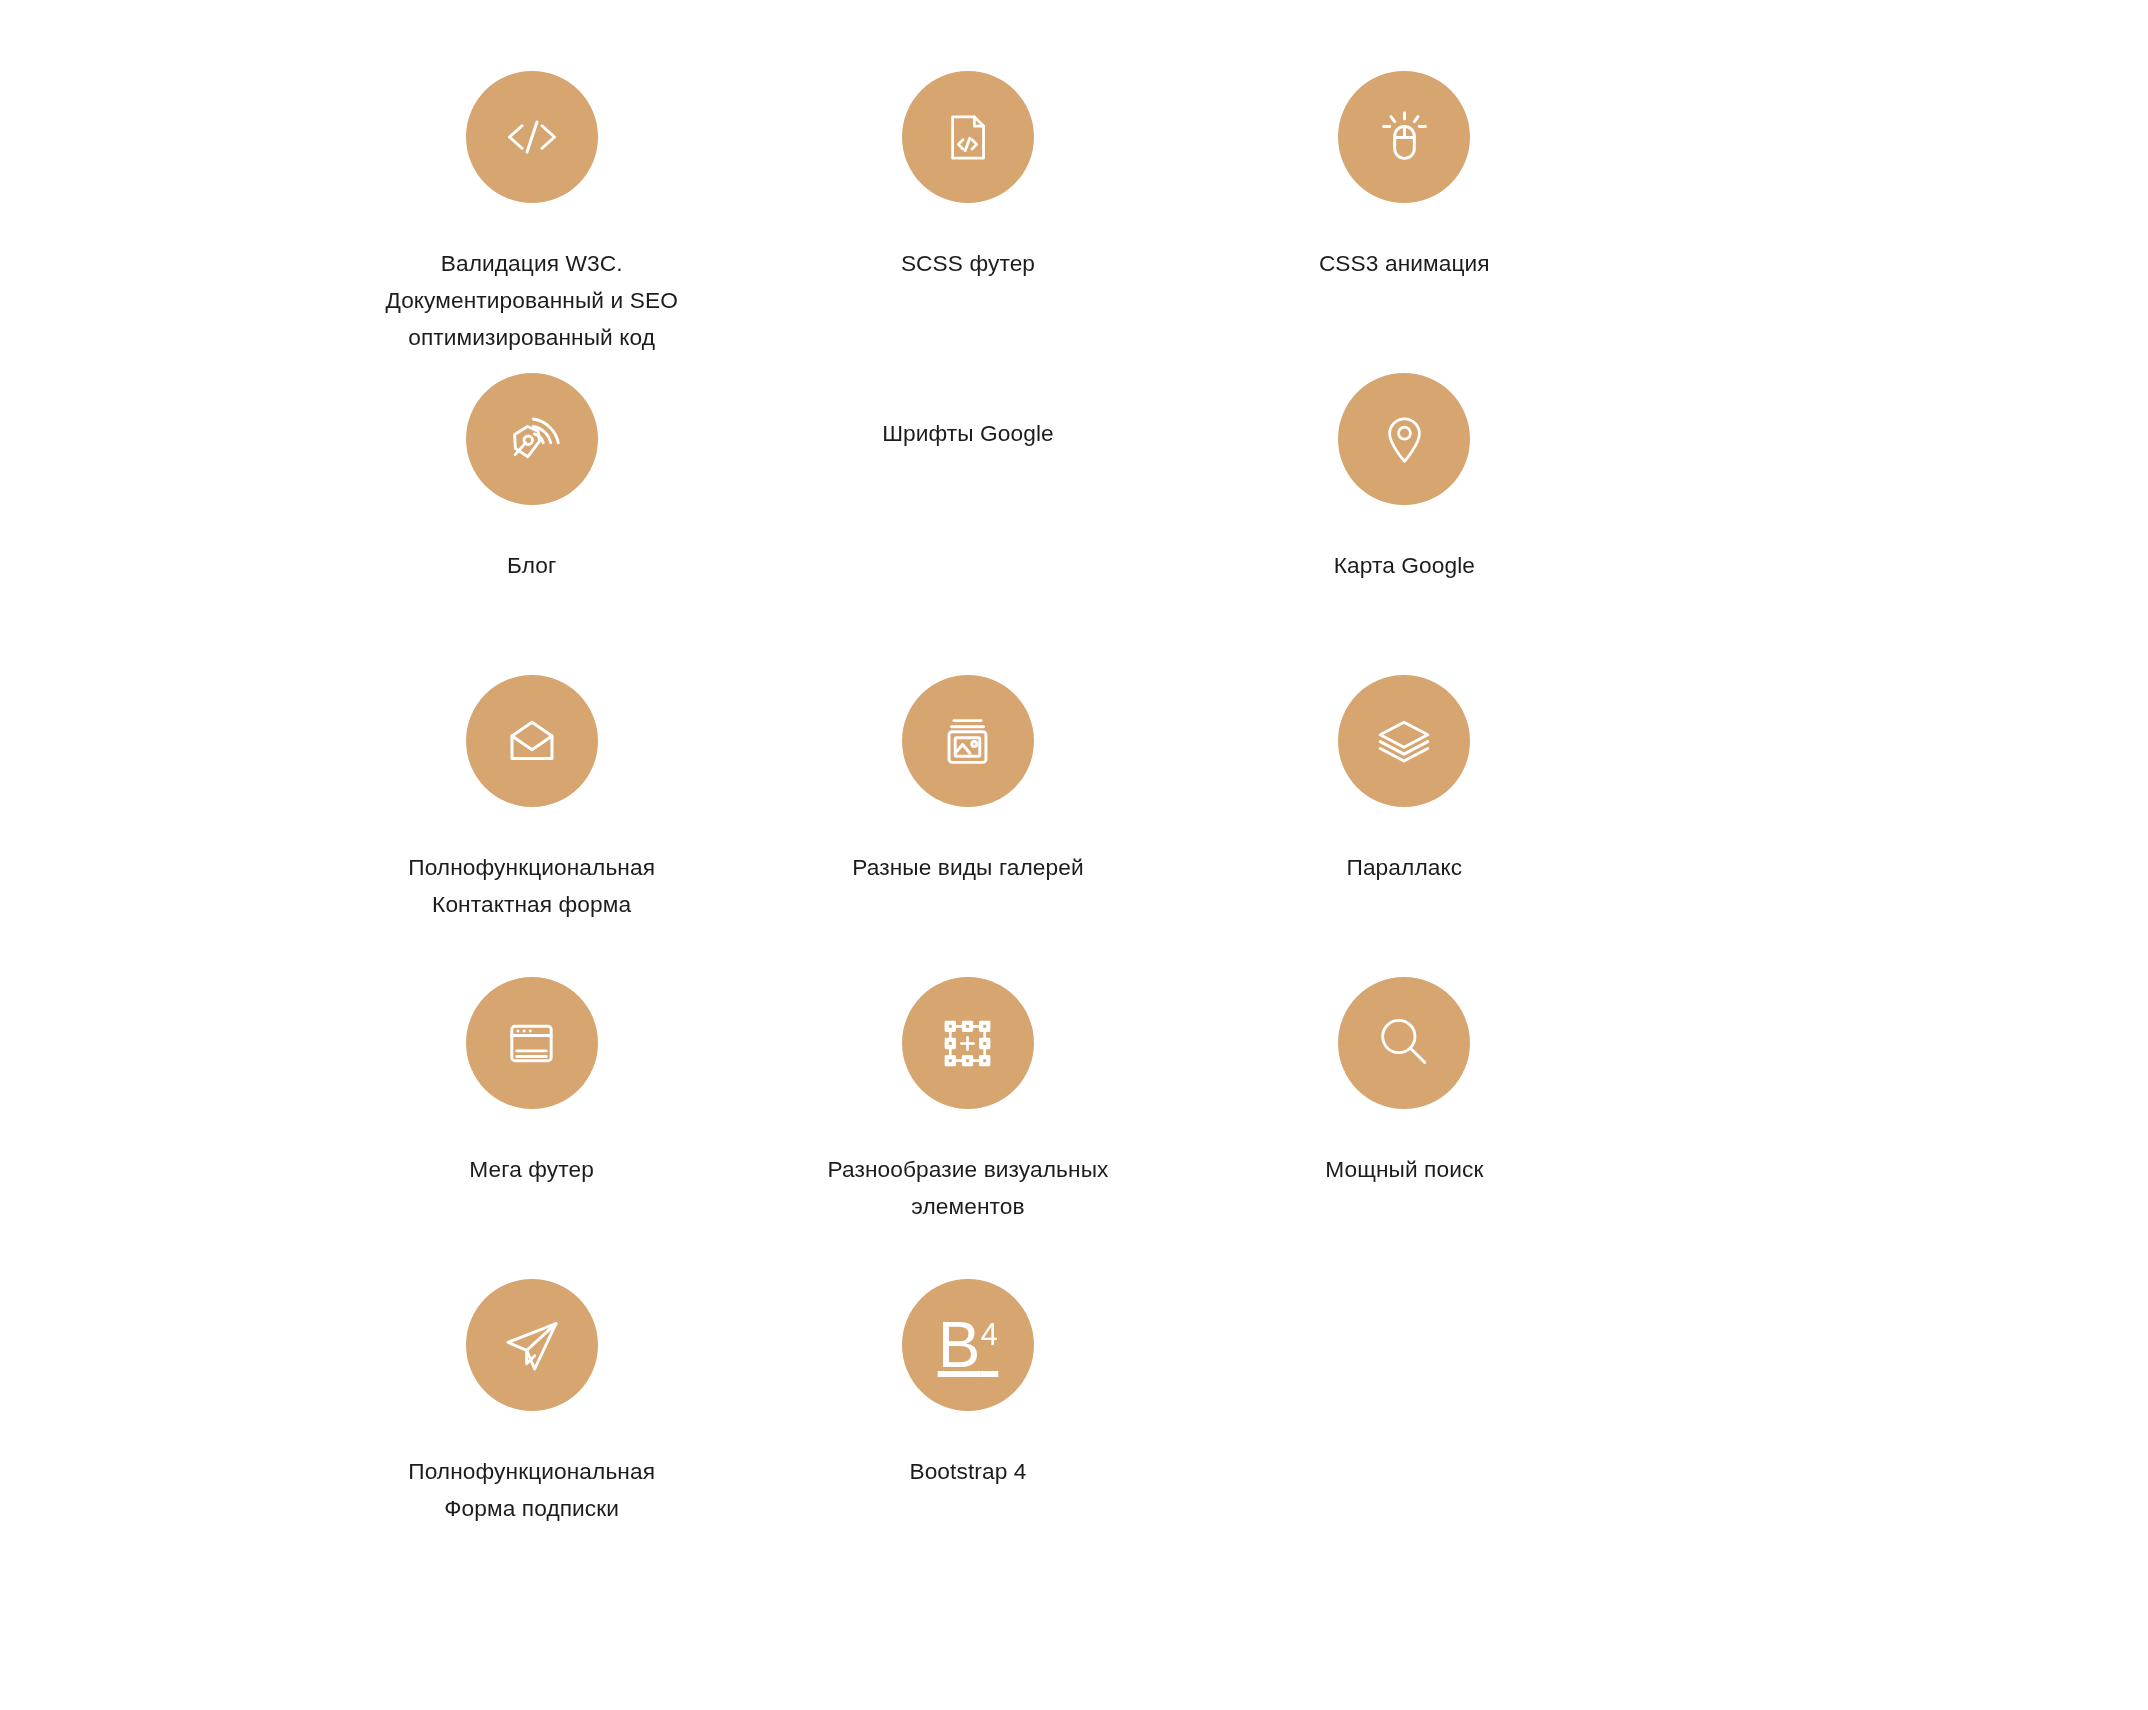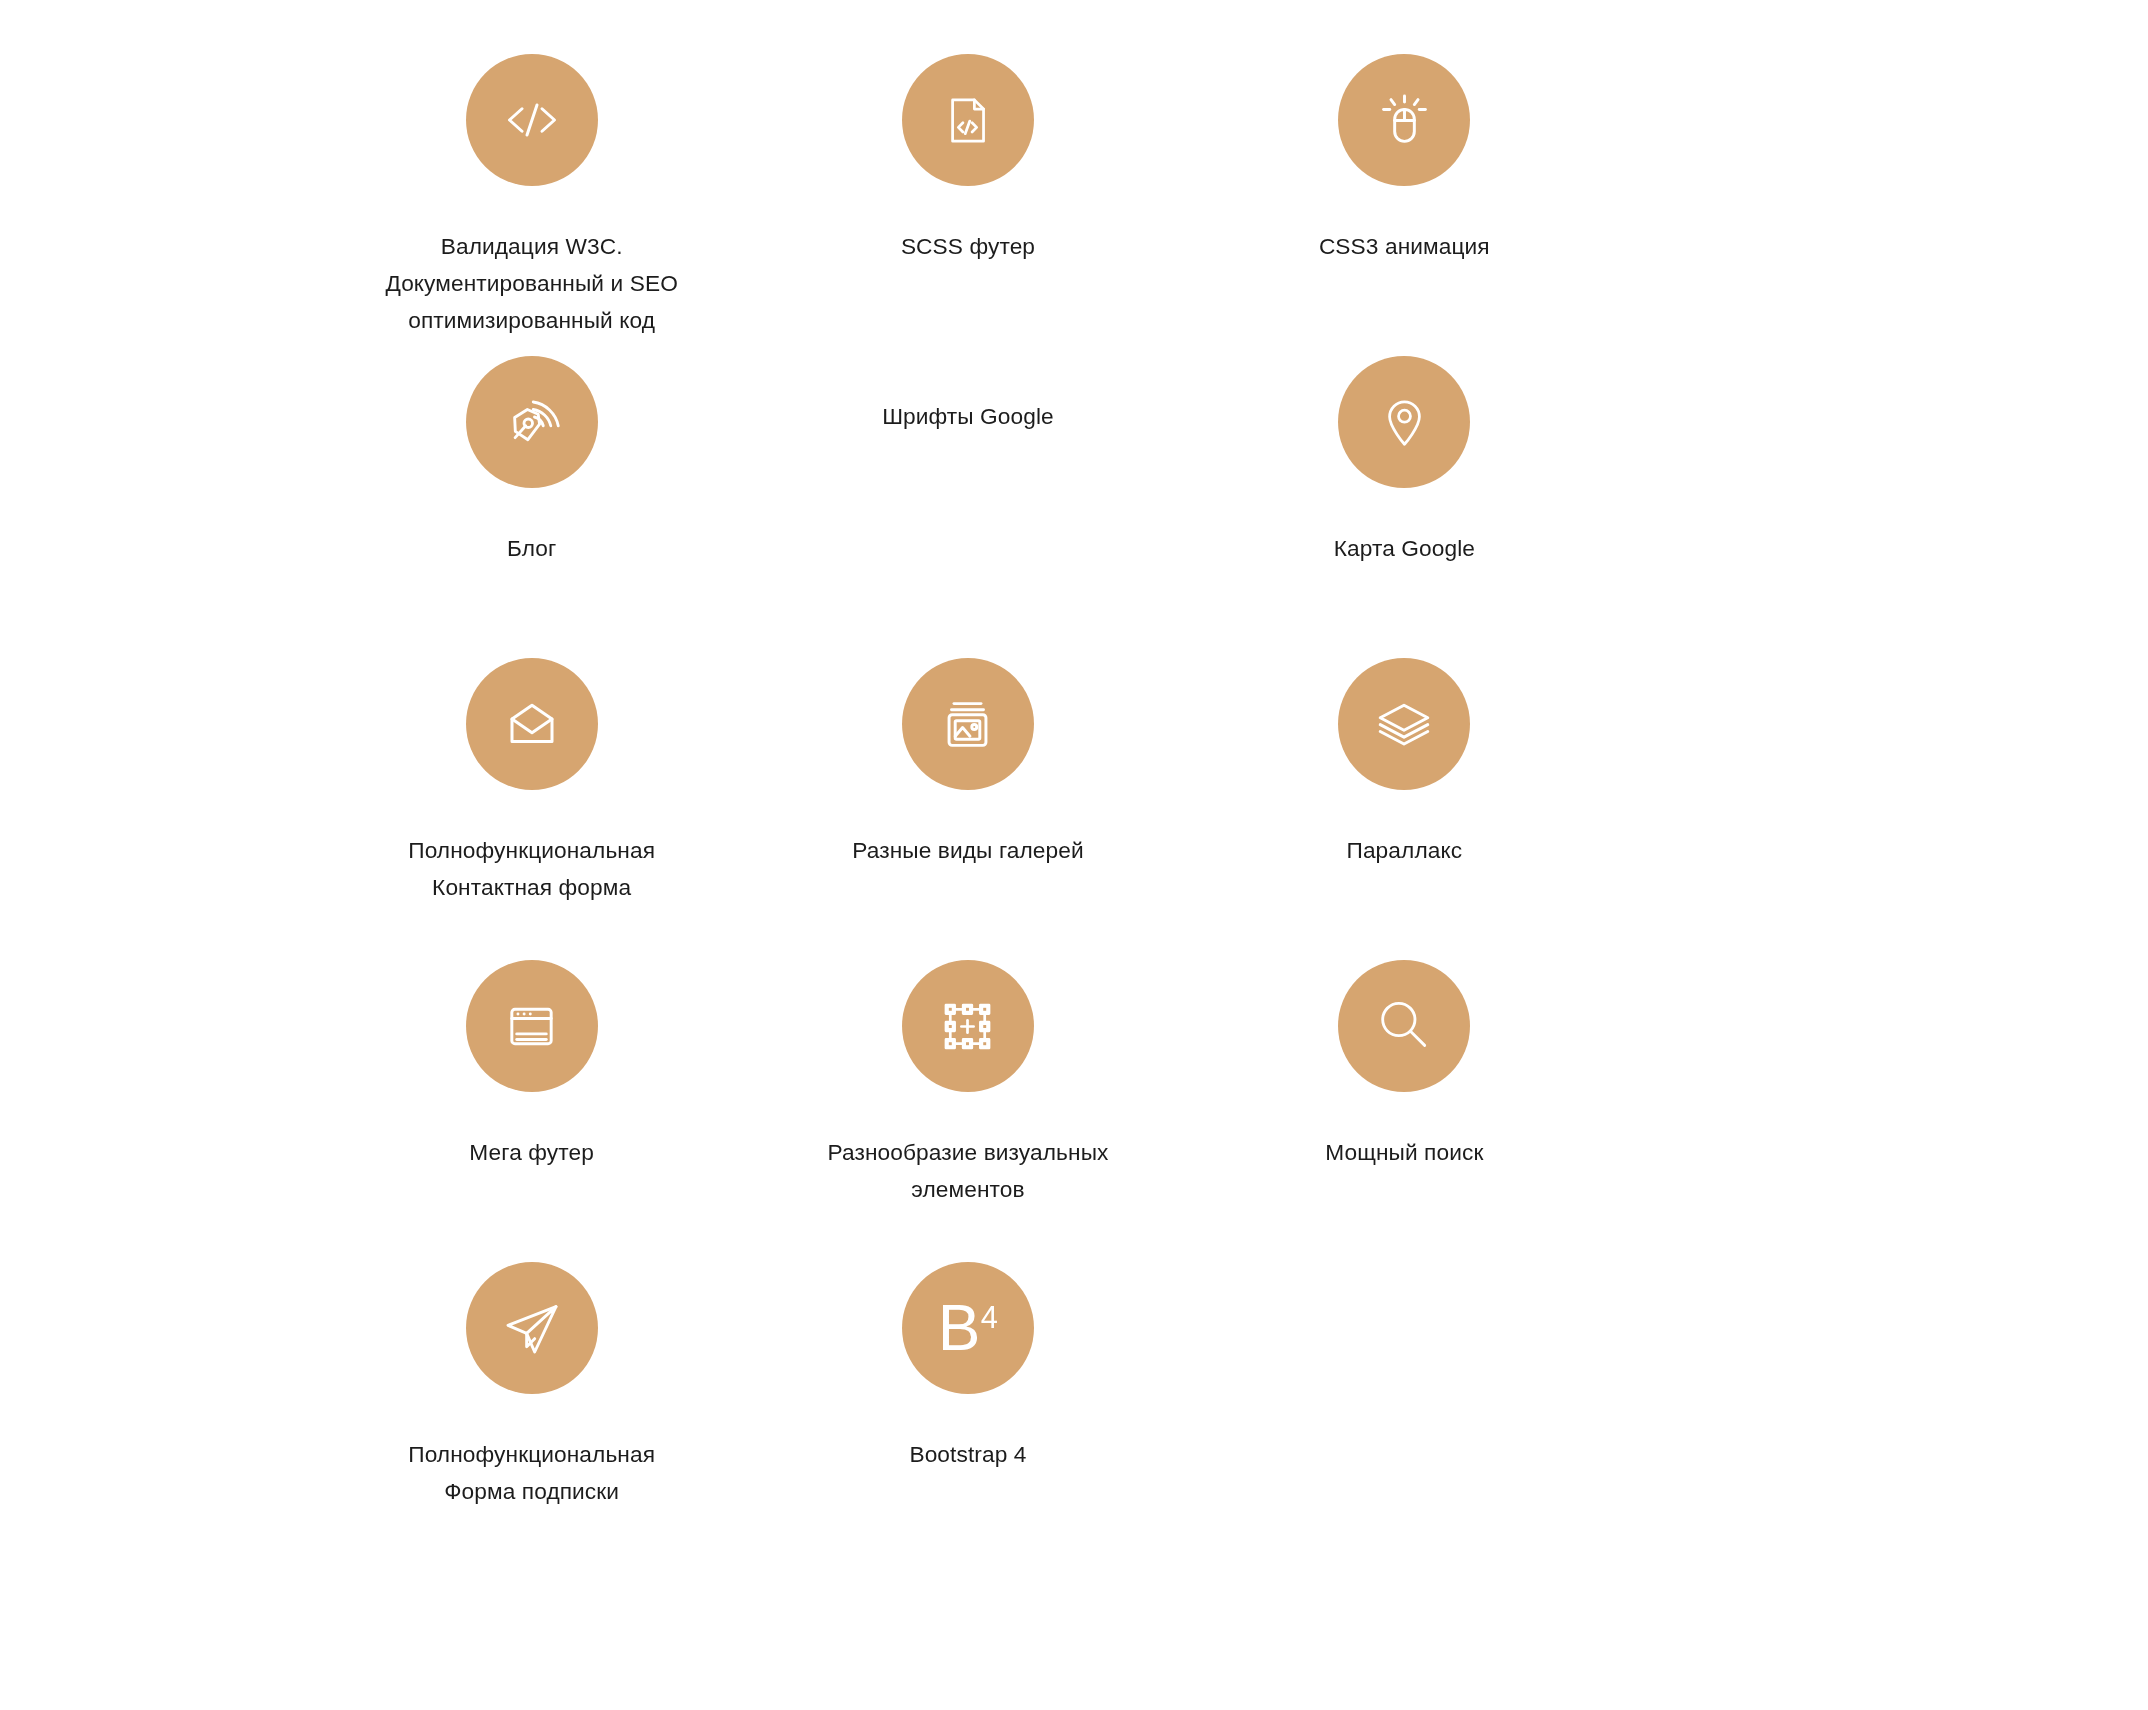--- a/index.html
+++ b/index.html
@@ -7,21 +7,21 @@
     width: 2148px;
     height: 1711px;
     background: #ffffff;
     font-family: "Liberation Sans", sans-serif;
   }
   #features-section {
     width: 1936px;
     height: 1711px;
     background: #ffffff;
     position: relative;
-    padding-top: 54px;
+    padding-top: 71px;
   }
   .features-grid {
     width: 1309px;
     margin: 0 auto;
     display: grid;
     grid-template-columns: repeat(3, 1fr);
     grid-auto-rows: 302px;
     column-gap: 0px;
     row-gap: 0px;
   }
@@ -45,21 +45,21 @@
     display: block;
   }
   .icon-circle .glyph-text {
     color: #ffffff;
     font-family: "Liberation Sans", sans-serif;
     font-weight: 300;
     letter-spacing: 0.4px;
     line-height: 1;
   }
   .glyph-aa { font-size: 60px; }
-  .glyph-b4 { font-size: 64px; position: relative; }
+  .glyph-b4 { font-size: 64px; position: relative; text-decoration: underline; }
   .glyph-b4 sup {
     font-size: 0.48em;
     vertical-align: super;
     line-height: 0;
     font-weight: 300;
   }
   .feature-label {
     margin-top: 42px;
     font-size: 22.7px;
     line-height: 1.62;

